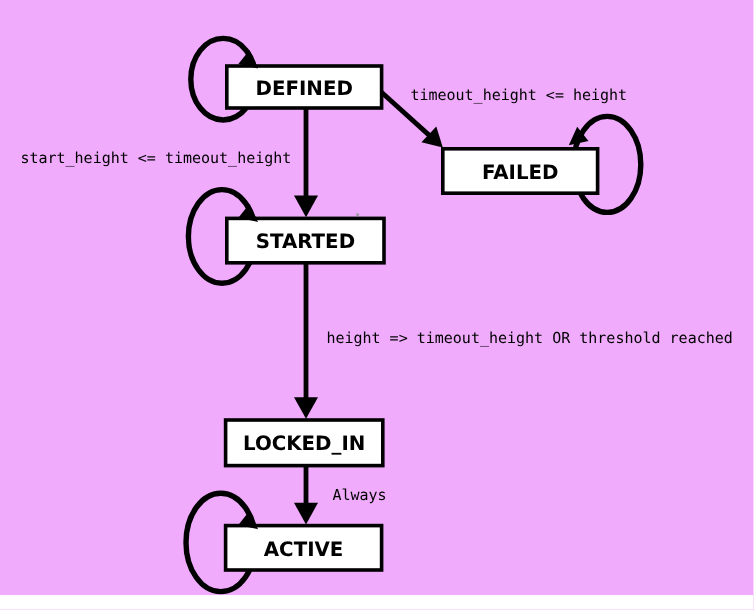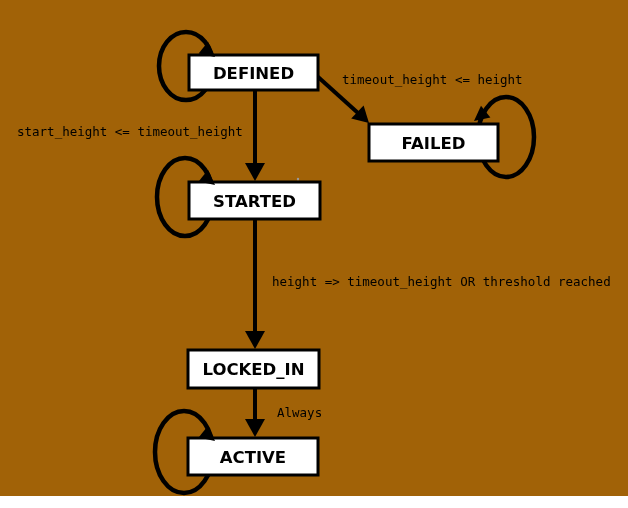--- a/index.html
+++ b/index.html
@@ -4,21 +4,21 @@
 <style>
   html, body {
     margin: 0;
     padding: 0;
     background: #ffffff;
   }
   .stage {
     position: relative;
     width: 628px;
     height: 496px;
-    background: #a16207;
+    background: #f0abfc;
     overflow: hidden;
   }
   svg { display: block; }
   .state-label {
     font-family: "DejaVu Sans", "Liberation Sans", sans-serif;
     font-weight: bold;
     font-size: 16.5px;
     fill: #000000;
     text-anchor: middle;
   }

